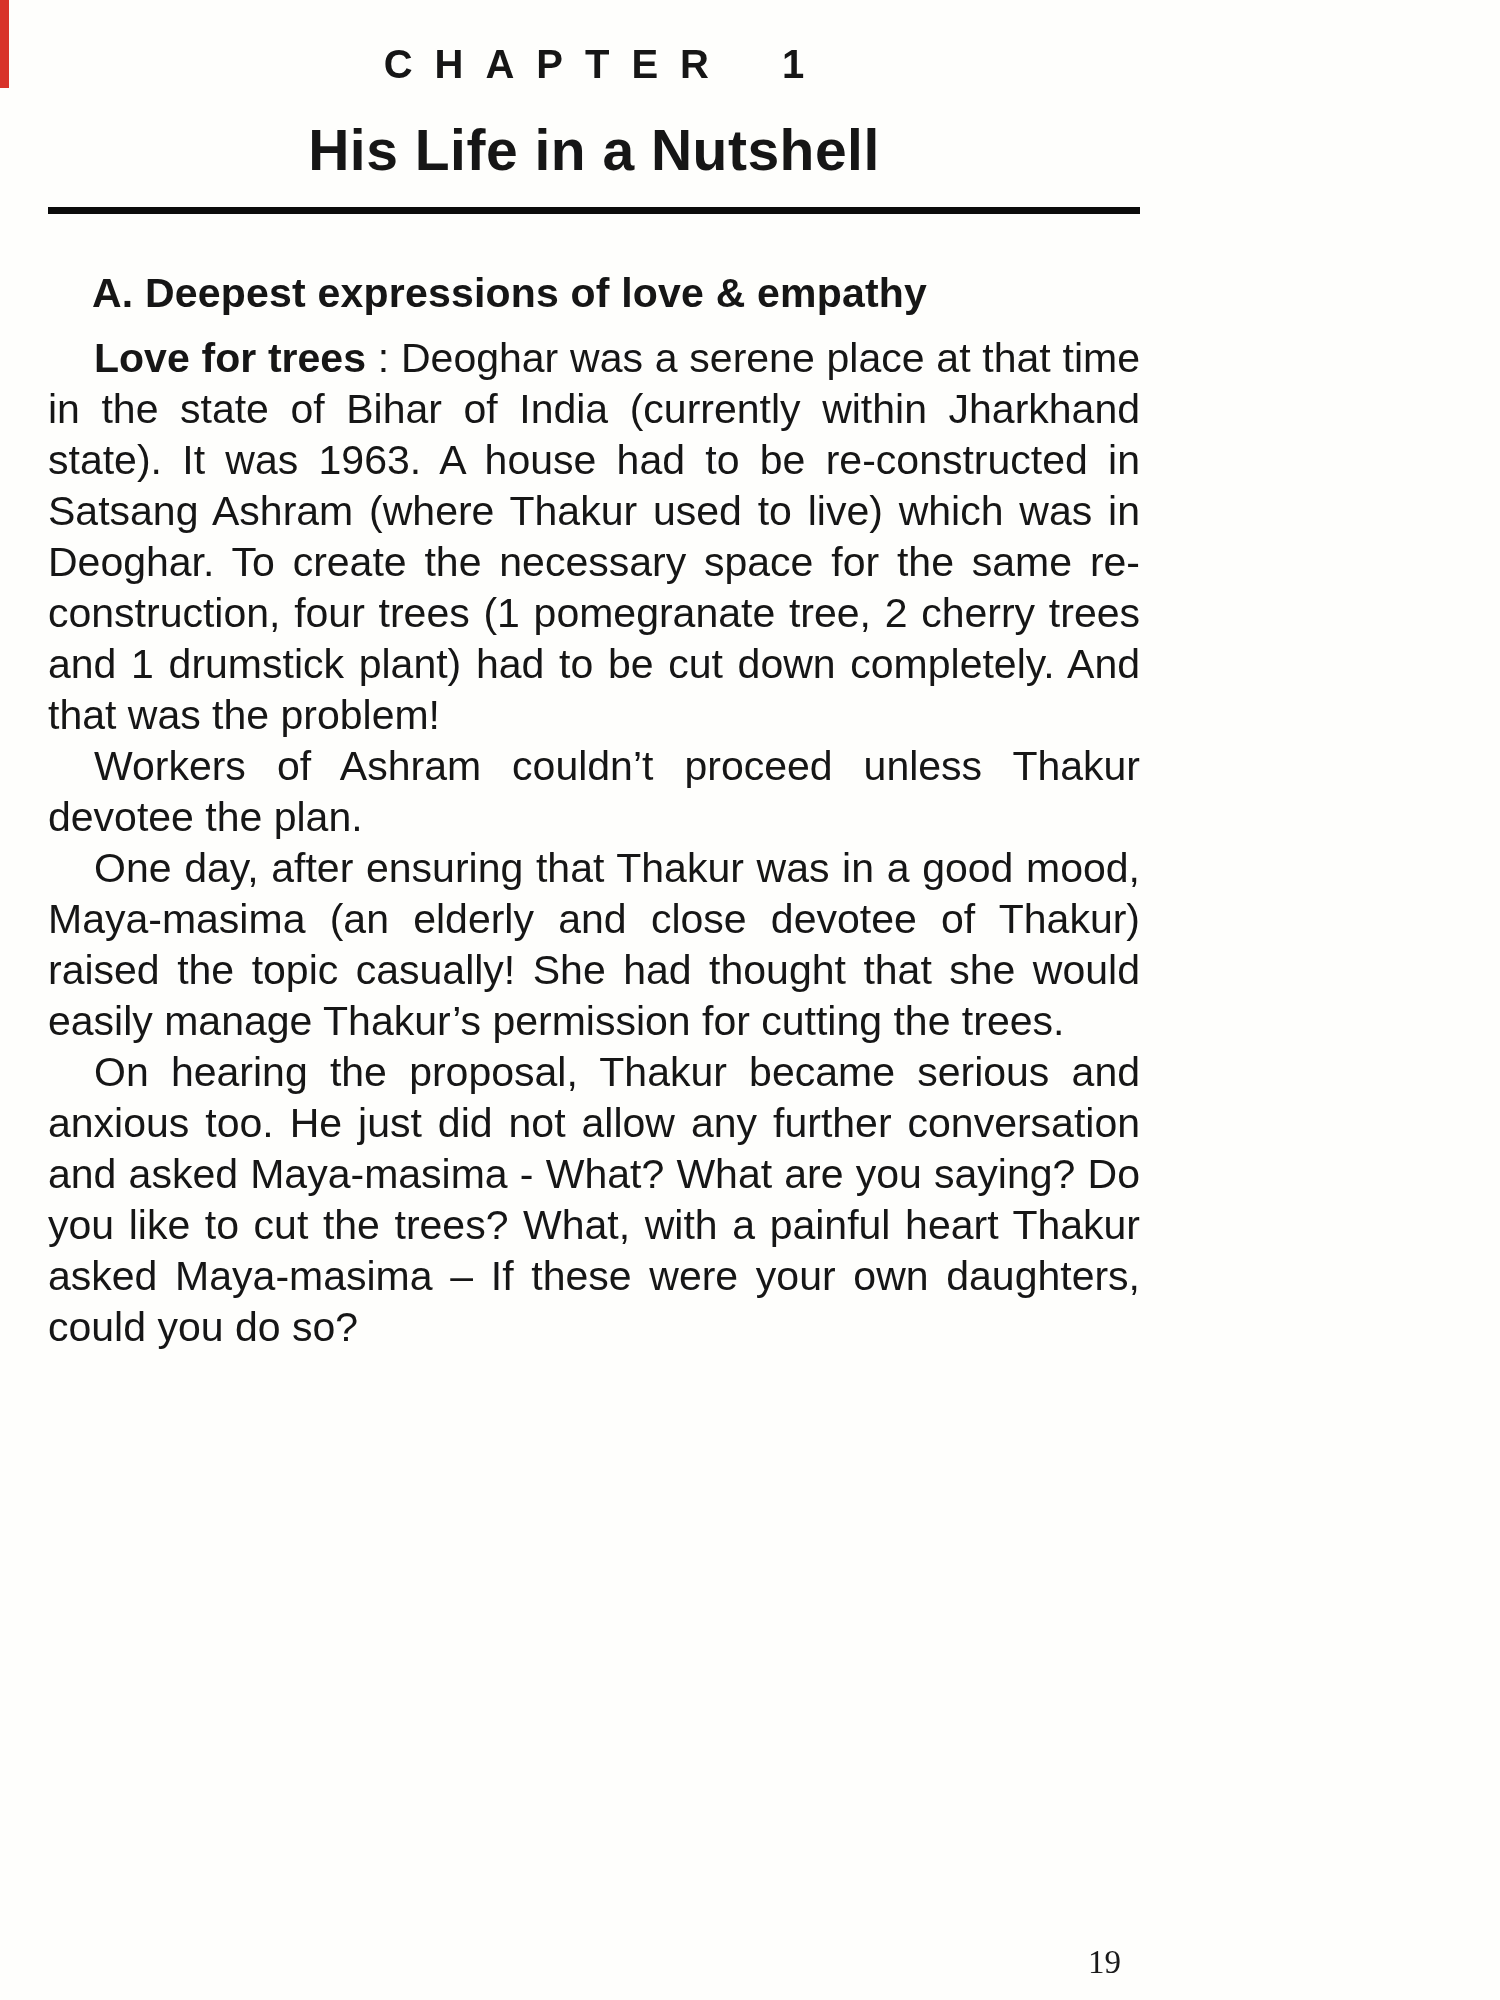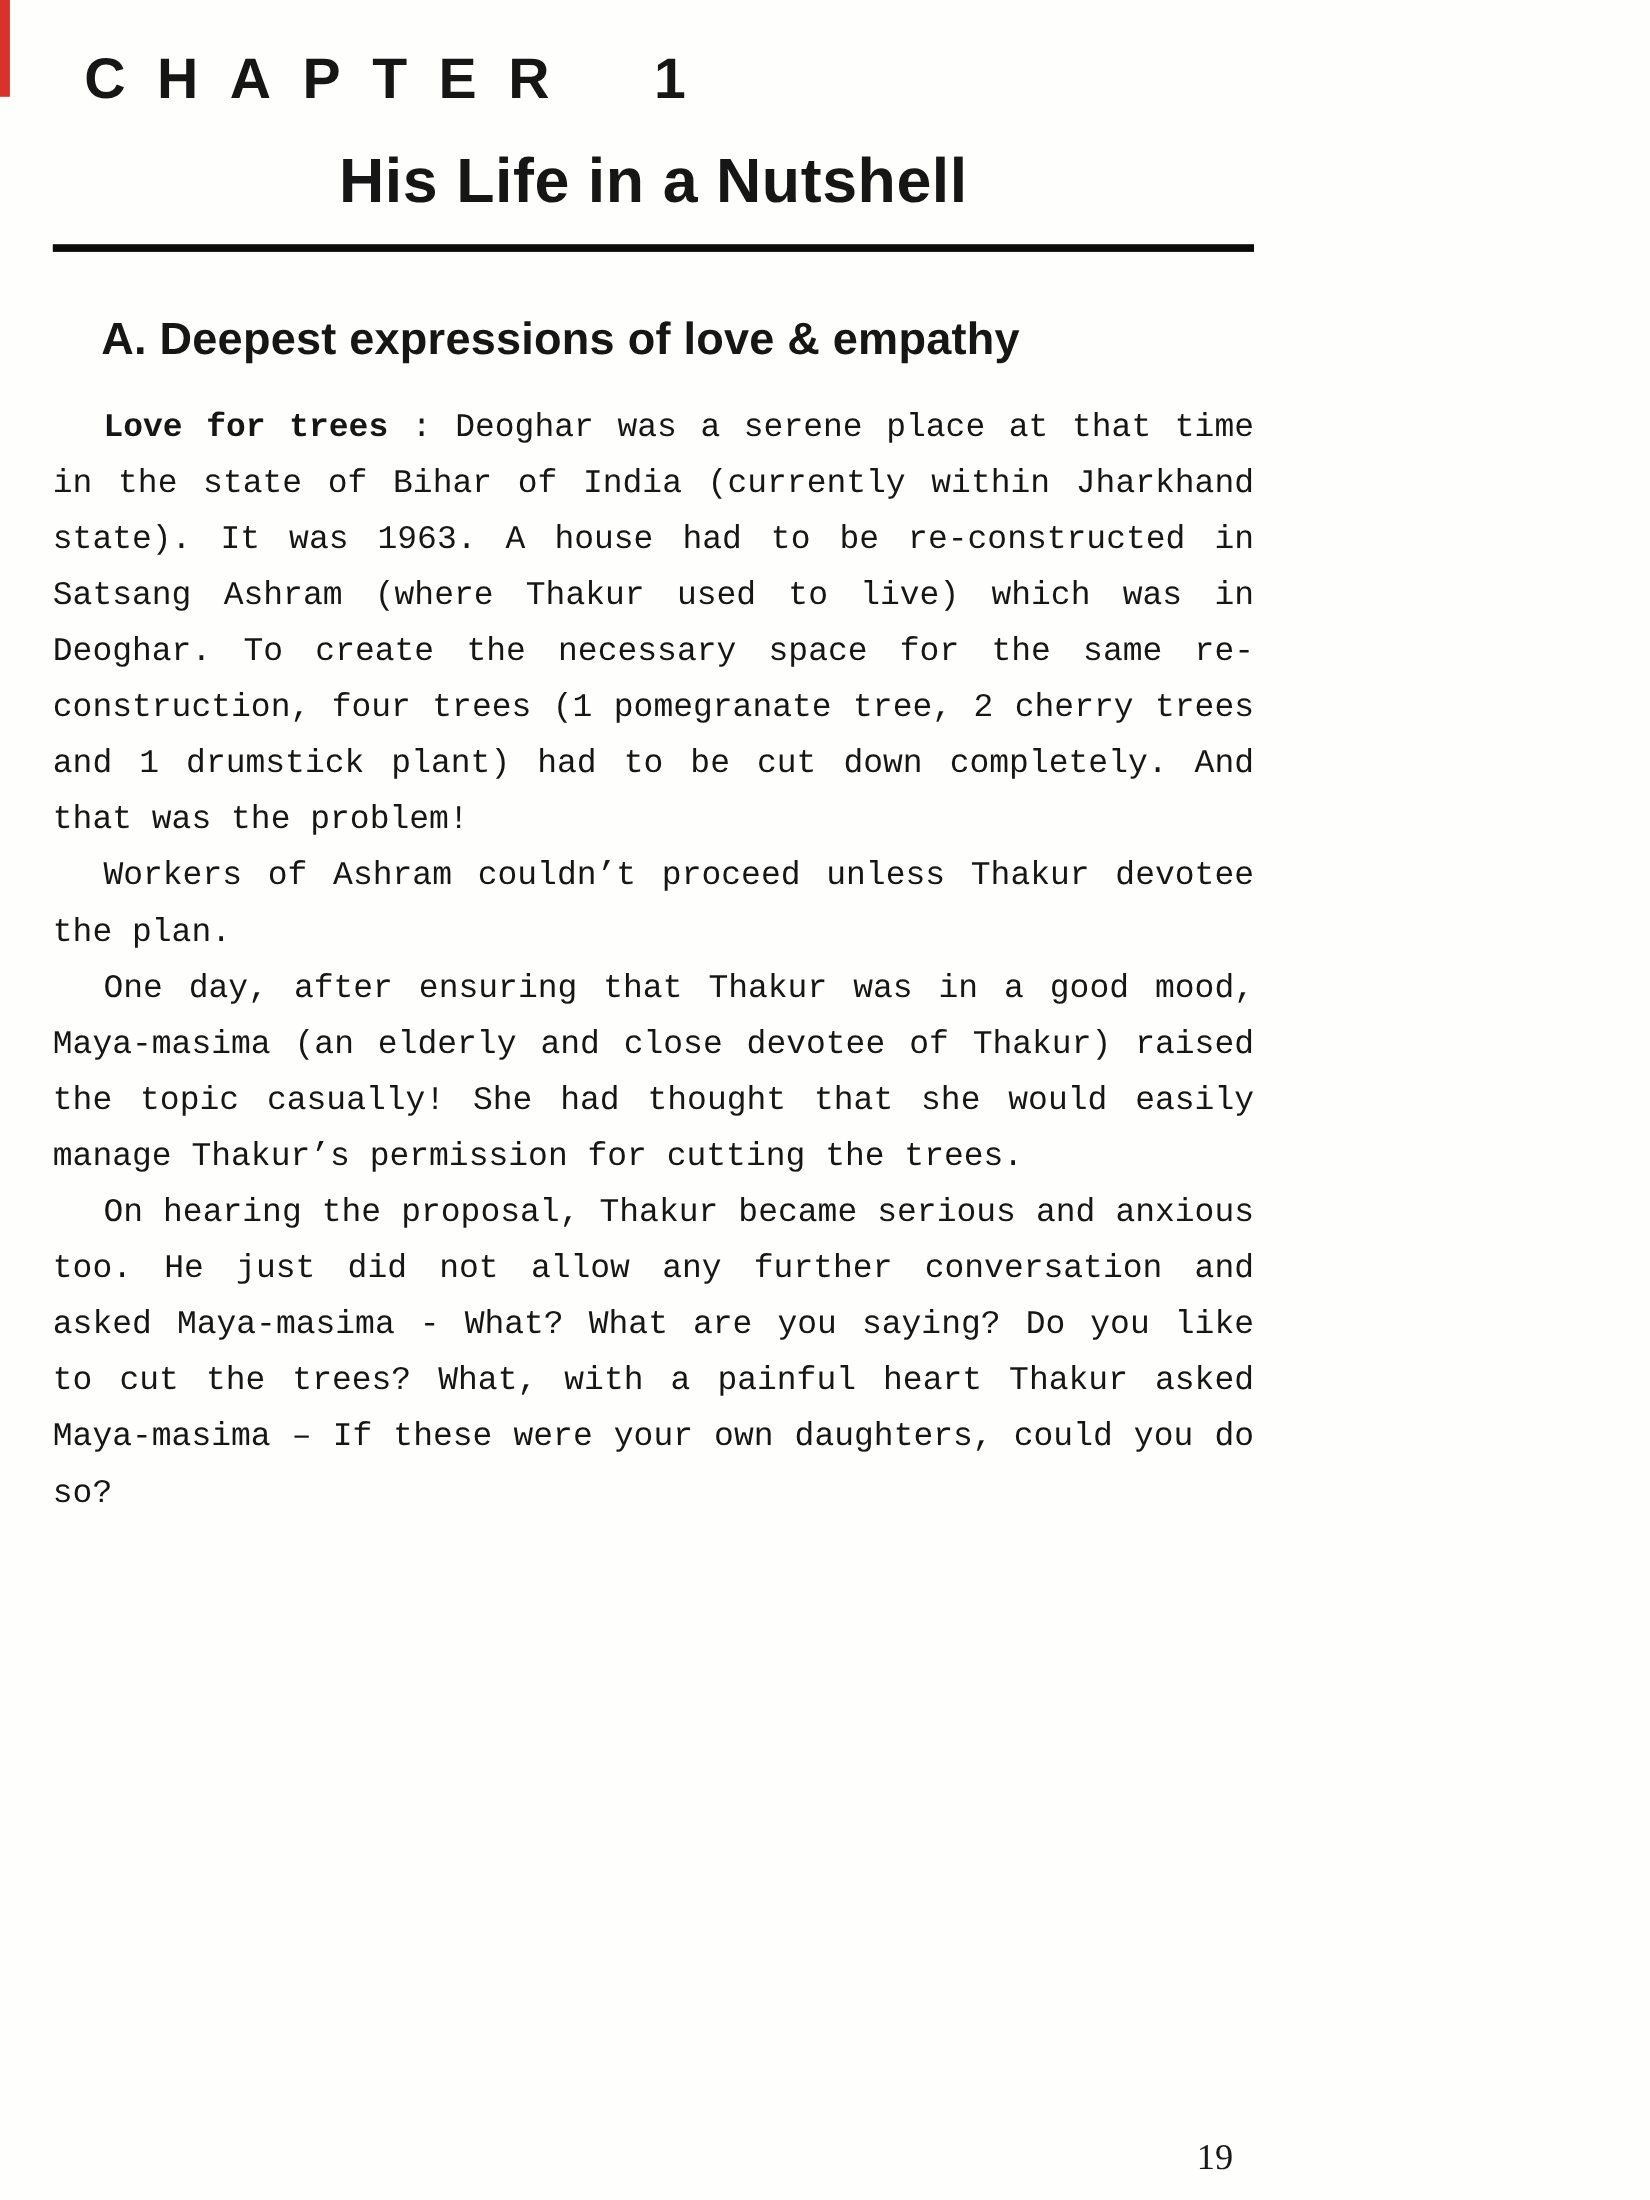--- a/index.html
+++ b/index.html
@@ -25,23 +25,23 @@
     height: 88px;
     background: #d8332a;
   }
   .content {
     position: absolute;
     left: 48px;
     top: 42px;
     width: 1092px;
   }
   .chapter-label {
-    text-align: left;
+    text-align: center;
     font-weight: bold;
-    font-size: 52px;
+    font-size: 40px;
     letter-spacing: 0.55em;
     word-spacing: 0.45em;
     margin: 0;
     padding-left: 0.55em; 
   }
   .title {
     text-align: center;
     font-weight: bold;
     font-size: 57px;
     margin: 30px 0 0 0;
@@ -52,25 +52,24 @@
     background: #0b0b0b;
     margin-top: 24px;
   }
   .section-heading {
     font-size: 41px;
     font-weight: bold;
     margin: 56px 0 0 44px;
     letter-spacing: 0.2px;
   }
   .body-text {
-    margin-top: 32px;
-    font-size: 30px;
+    margin-top: 16px;
+    font-size: 41px;
     line-height: 51px;
     text-align: justify;
-    font-family: Liberation Mono, monospace;
   }
   .body-text p {
     margin: 0;
     text-indent: 46px;
   }
   .lead {
     font-weight: bold;
   }
   .page-number {
     position: absolute;

